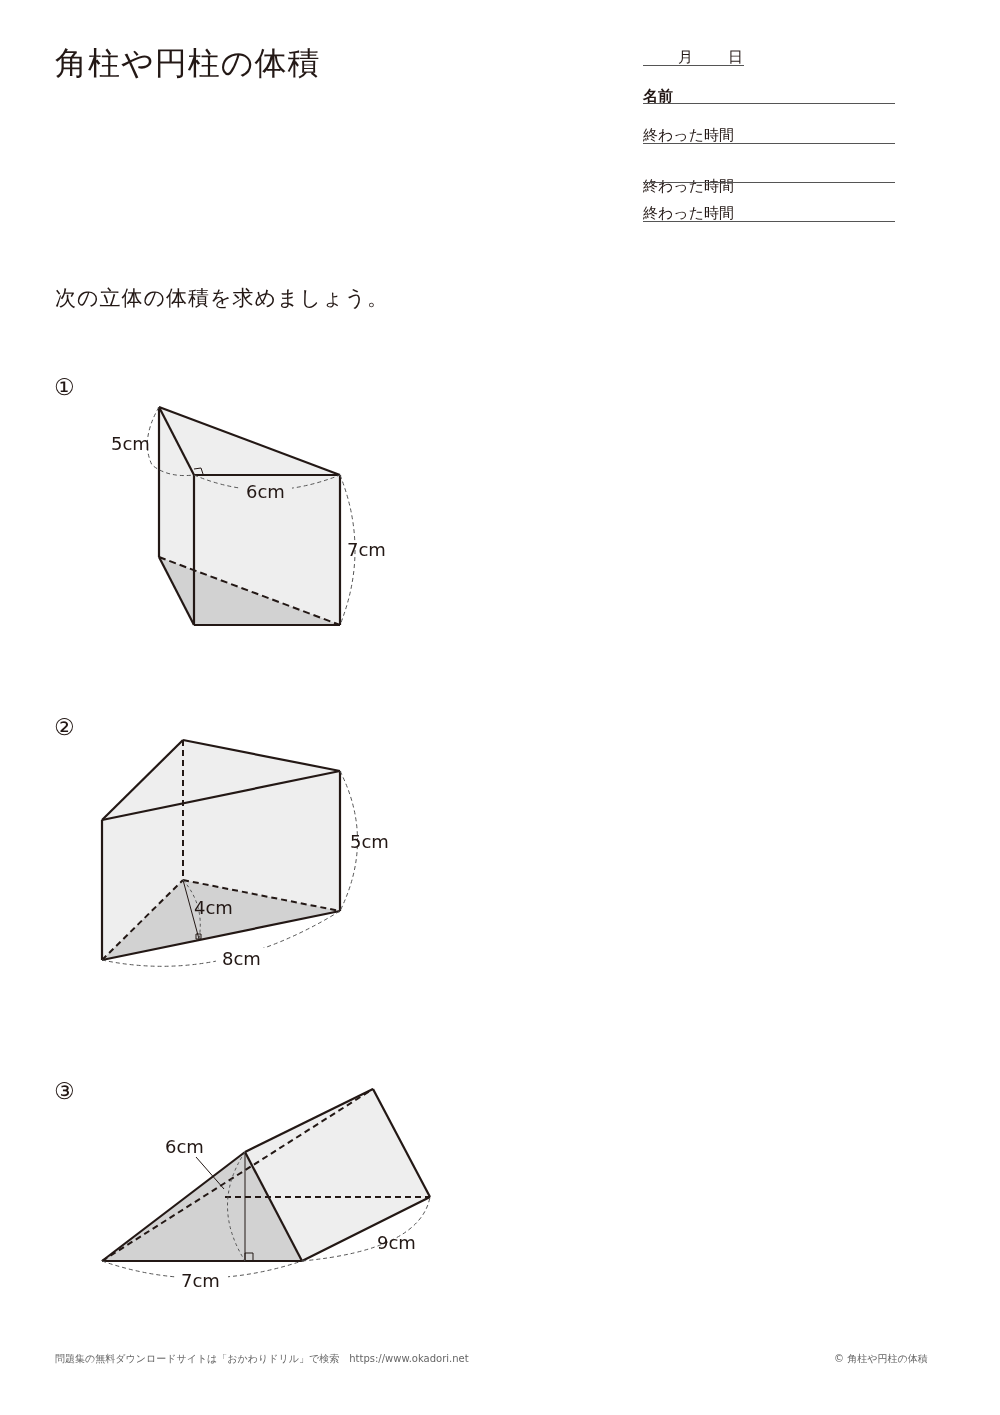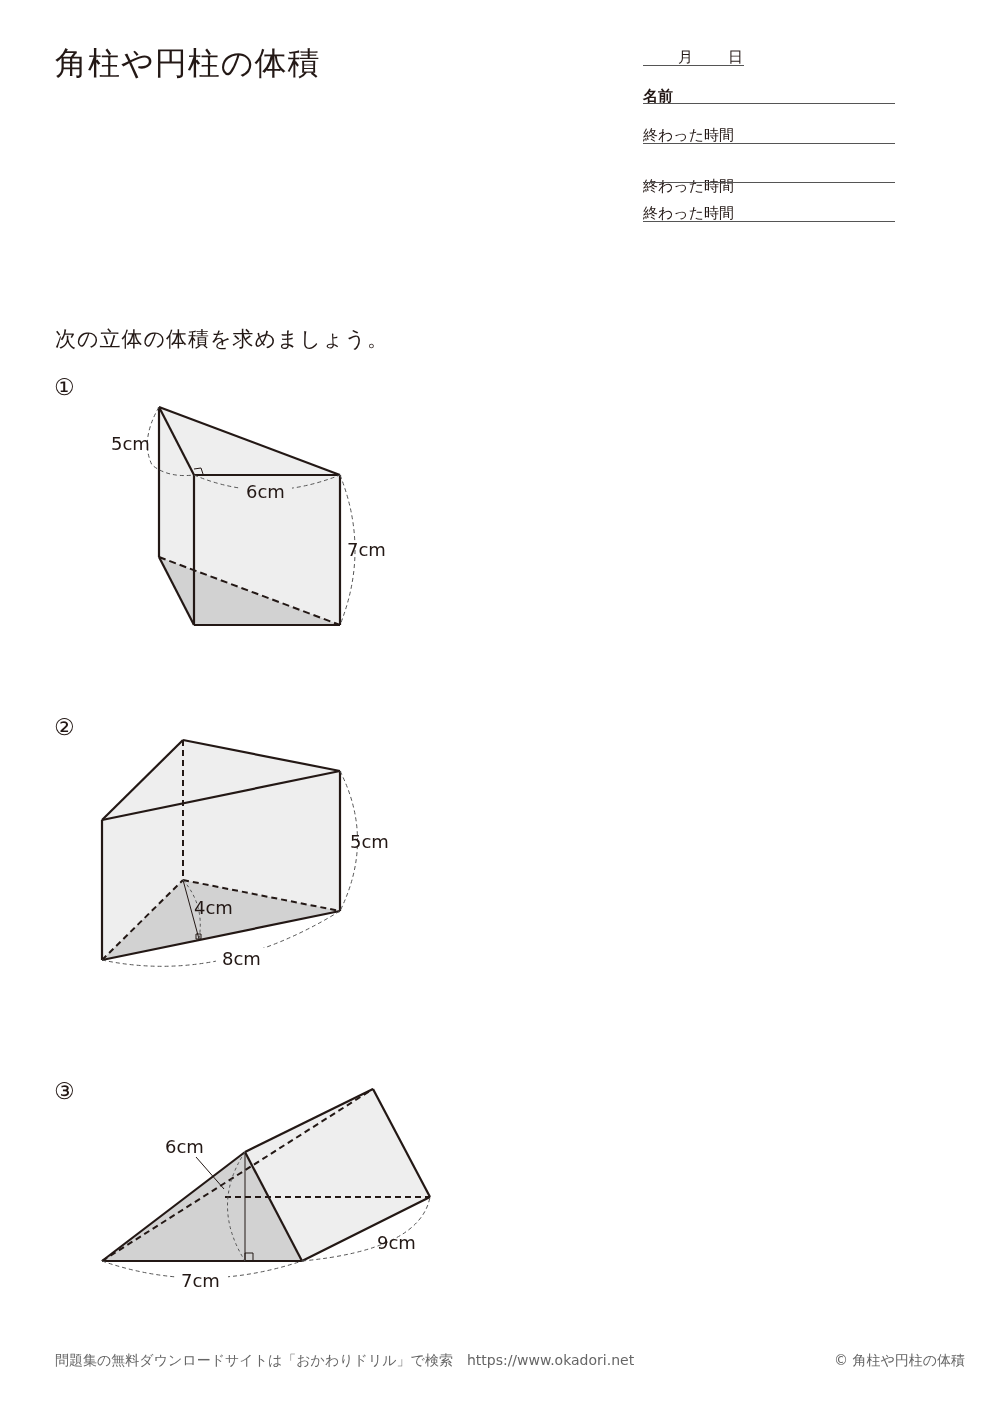--- a/index.html
+++ b/index.html
@@ -4,24 +4,24 @@
   <style>
     html, body { margin: 0; padding: 0; background: #ffffff; }
     body {
       width: 1000px; height: 1415px; position: relative; overflow: hidden;
       font-family: "DejaVu Sans", "Liberation Sans", sans-serif;
       color: #231815;
     }
     .title { position: absolute; left: 55px; top: 42px; font-size: 32px; letter-spacing: 1px; }
     .hdr { position: absolute; left: 643px; font-size: 15px; line-height: 18px; }
     .hdr-line { position: absolute; left: 643px; height: 1px; background: #555; }
-    .instr { position: absolute; left: 55px; top: 284px; font-size: 21px; letter-spacing: 1px; margin-top: 41px; }
+    .instr { position: absolute; left: 55px; top: 284px; font-size: 21px; letter-spacing: 1px; }
     .qnum { position: absolute; left: 54px; font-size: 23px; }
     .fig { position: absolute; left: 0; top: 0; }
-    .footer { position: absolute; top: 1352px; font-size: 14px; color: #666; }
+    .footer { position: absolute; top: 1352px; font-size: 10px; color: #666; }
   </style>
 </head>
 <body>
 
 <div class="title">角柱や円柱の体積</div>
 
 <div>
   <span class="hdr" style="top:48px; left:678px;">月</span>
   <span class="hdr" style="top:48px; left:728px;">日</span>
   <div class="hdr-line" style="top:65px; width:101px;"></div>

